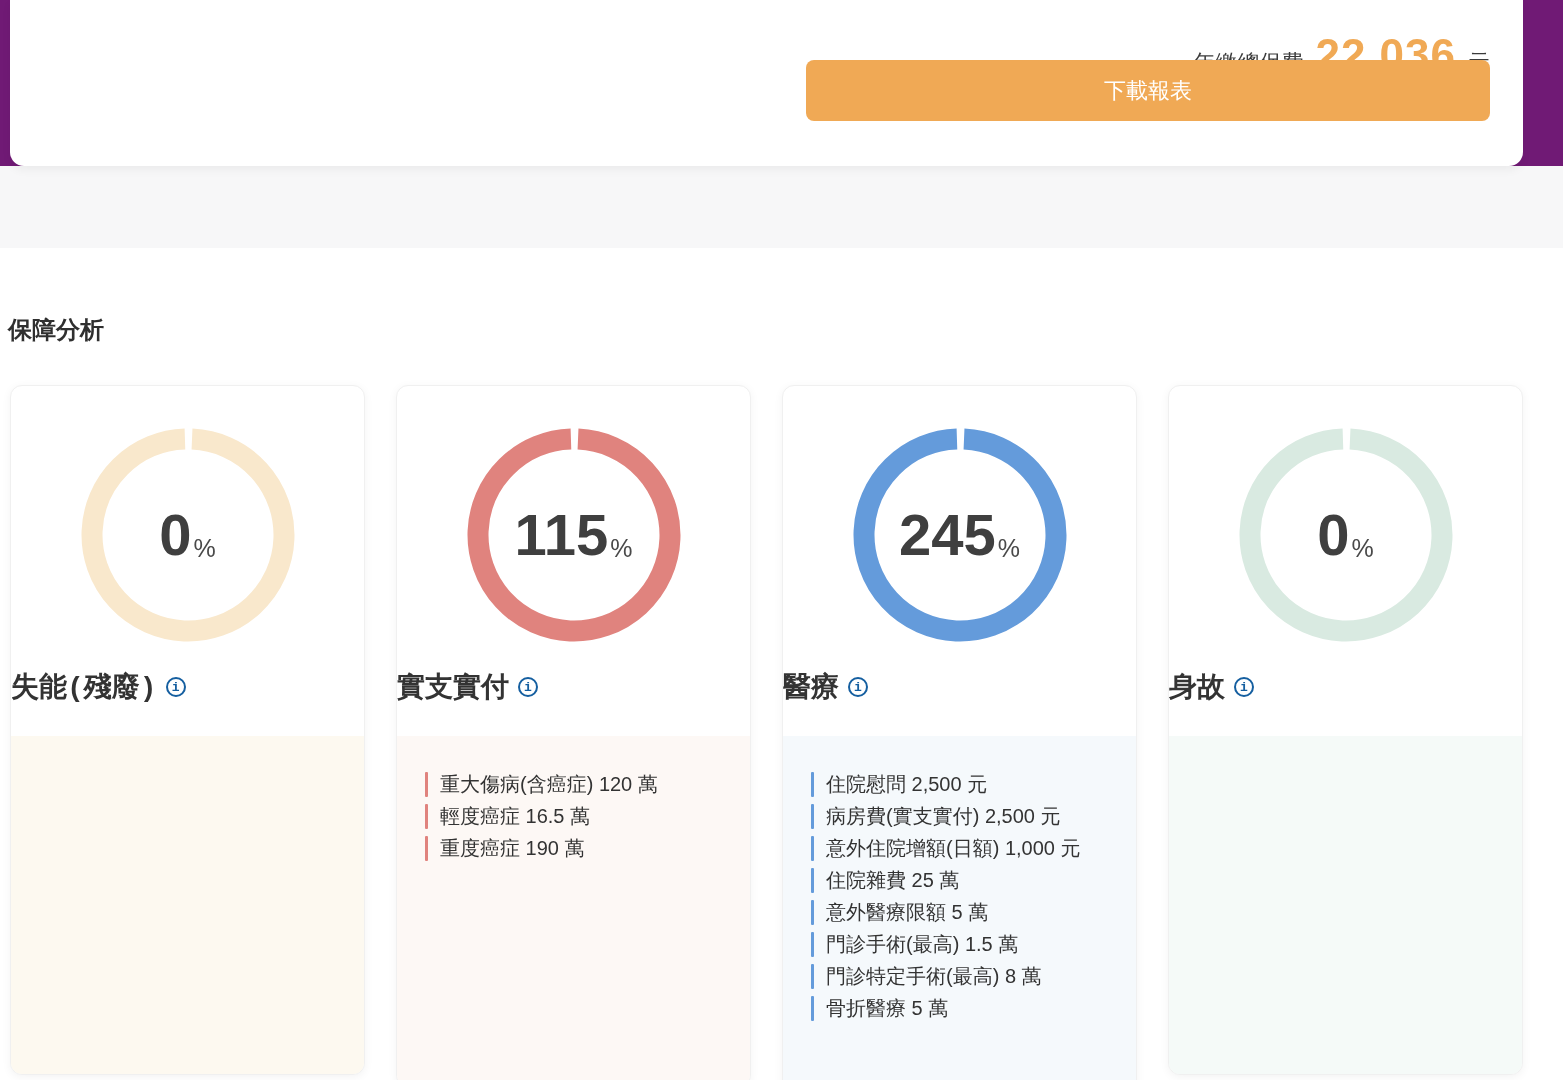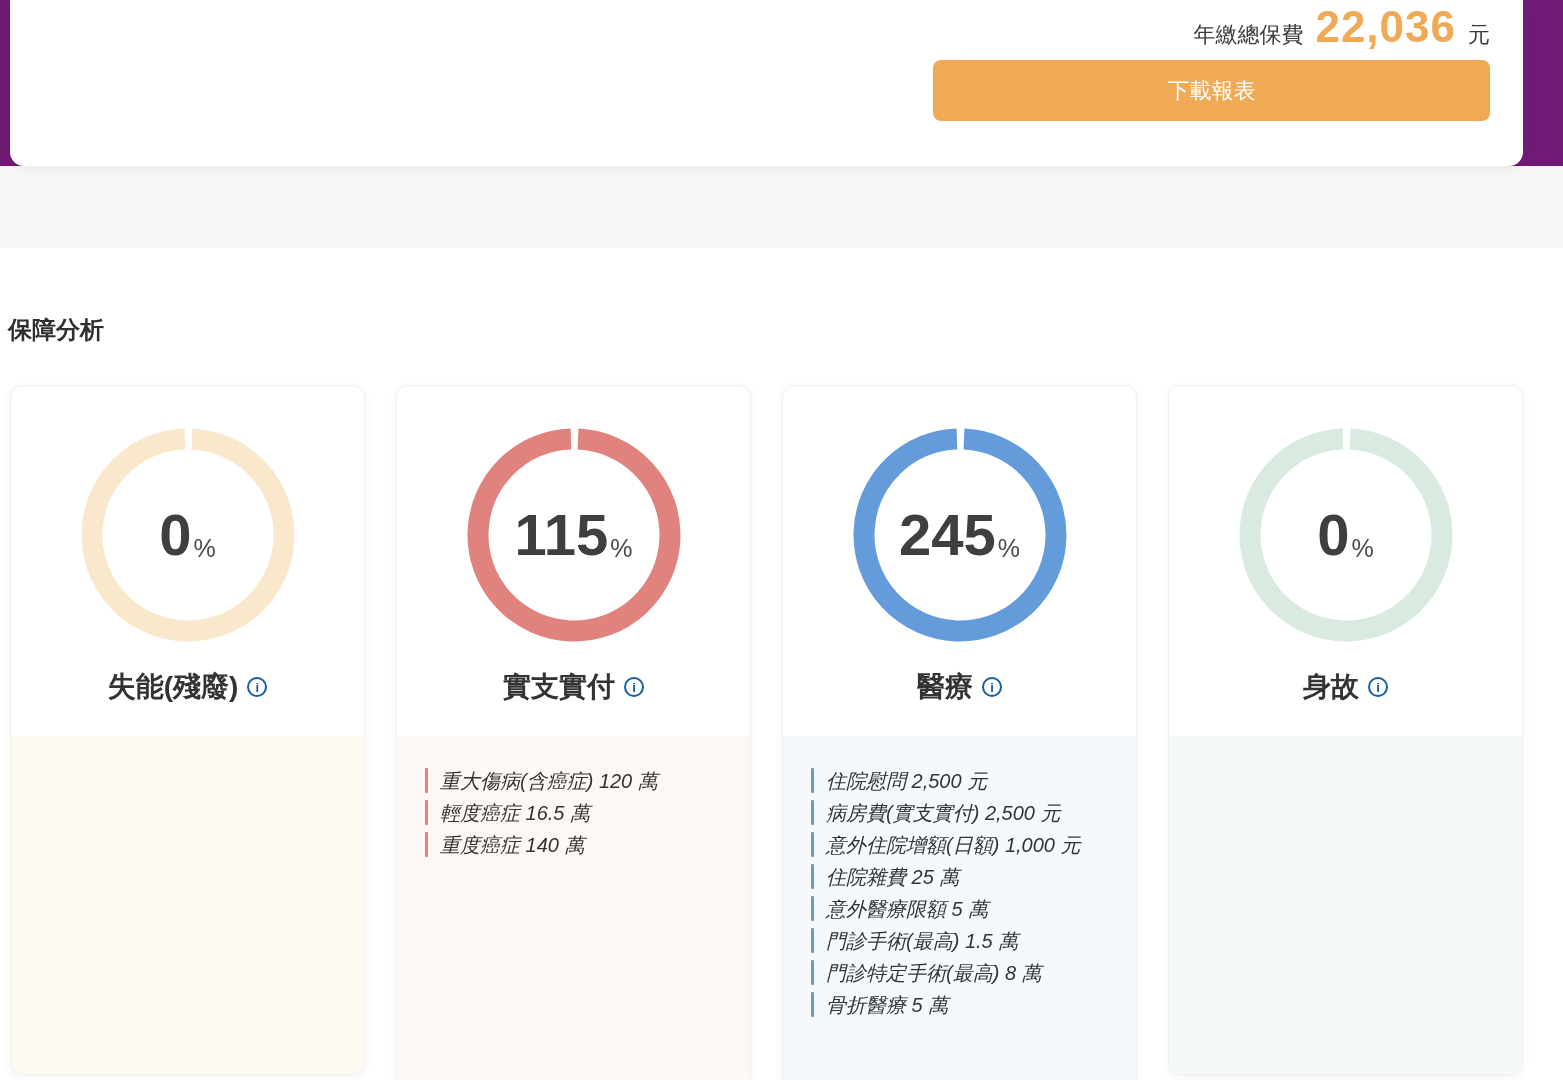--- a/index.html
+++ b/index.html
@@ -19,26 +19,26 @@
     background: #fff;
     border-radius: 0 0 14px 14px;
     box-shadow: 0 4px 10px rgba(0,0,0,0.05);
   }
   .premium-row {
     position: absolute;
     top: 2px; right: 33px;
     display: flex; align-items: baseline; gap: 12px;
   }
   .premium-label { font-size: 22px; color: #3b3b3b; }
-  .premium-value { font-size: 44px; font-weight: 600; color: #f0a955; letter-spacing: 1px; }
+  .premium-value { font-size: 44px; font-weight: 600; color: #f0a955; letter-spacing: 1px; margin-top: 28px; }
   .premium-unit { font-size: 22px; color: #3b3b3b; }
   .download-btn {
     position: absolute;
     top: 60px; right: 33px;
-    width: 557px; height: 61px;
+    width: 684px; height: 61px;
     background: #f0a955;
     border: none; border-radius: 8px;
     color: #fff; font-size: 22px;
     font-family: Liberation Mono, monospace;
     cursor: pointer;
   }
   .gray-gap { height: 82px; background: #f7f7f8; }
 
   
   .content { background: #fff; }
@@ -88,22 +88,22 @@
     color: #4a4a4a;
     line-height: 1;
     align-self: center;
     margin-top: 26px;
     margin-left: 2px;
   }
   .card-title-row {
     margin: 26px 0 30px 0;
     display: flex;
     align-items: center;
-    justify-content: center;
     gap: 9px;
+    font-family: Liberation Mono, monospace;
   }
   .card-title {
     font-size: 28px;
     font-weight: bold;
     color: #333;
   }
   .info-icon {
     width: 20px; height: 20px;
     border: 2.5px solid #155fa0;
     border-radius: 50%;
@@ -116,24 +116,23 @@
     line-height: 1;
     cursor: pointer;
     flex: 0 0 auto;
   }
   .list-area {
     flex: 1;
     padding: 32px 16px 24px 28px;
   }
   .list-item {
     display: flex;
-    align-items: flex-start;
+    align-items: center;
     gap: 12px;
     height: 32px;
-    font-style: italic;
   }
   .item-bar {
     width: 3px;
     height: 25px;
     border-radius: 1px;
     flex: 0 0 auto;
   }
   .item-text {
     font-size: 20px;
     color: #333;
@@ -193,21 +192,21 @@
           <div class="list-item">
             <span class="item-bar" style="background: rgb(224, 131, 126);"></span>
             <span class="item-text">重大傷病(含癌症) 120 萬</span>
           </div>
           <div class="list-item">
             <span class="item-bar" style="background: rgb(224, 131, 126);"></span>
             <span class="item-text">輕度癌症 16.5 萬</span>
           </div>
           <div class="list-item">
             <span class="item-bar" style="background: rgb(224, 131, 126);"></span>
-            <span class="item-text">重度癌症 140 萬</span>
+            <span class="item-text">重度癌症 190 萬</span>
           </div>
         </div>
   </section>
 
   <section class="card">
     <div class="donut-wrap">
       <svg class="donut" width="214" height="214" viewBox="0 0 214 214">
         <circle class="ring" cx="107" cy="107" r="96" fill="none" stroke-width="21" stroke-dasharray="595 8.2" transform="rotate(-87.6 107 107)" stroke="#649bdb"></circle>
       </svg>
       <div class="donut-center">

